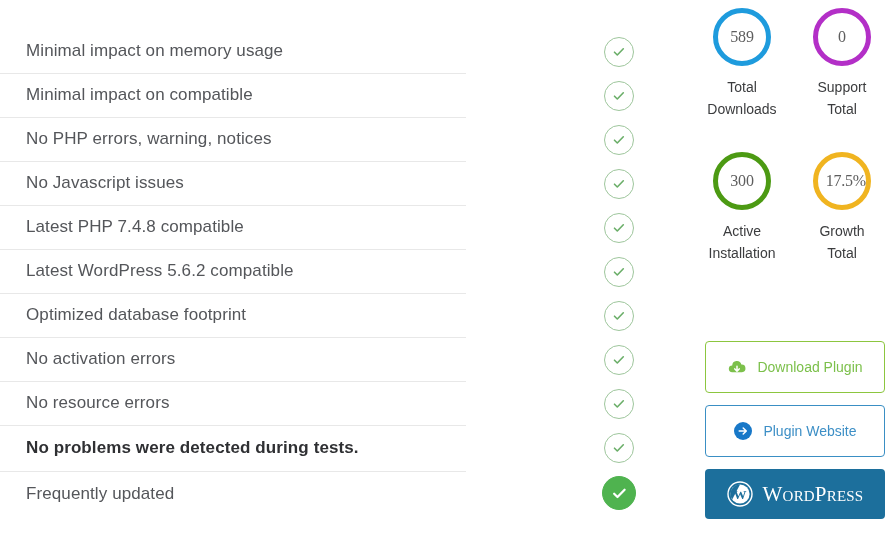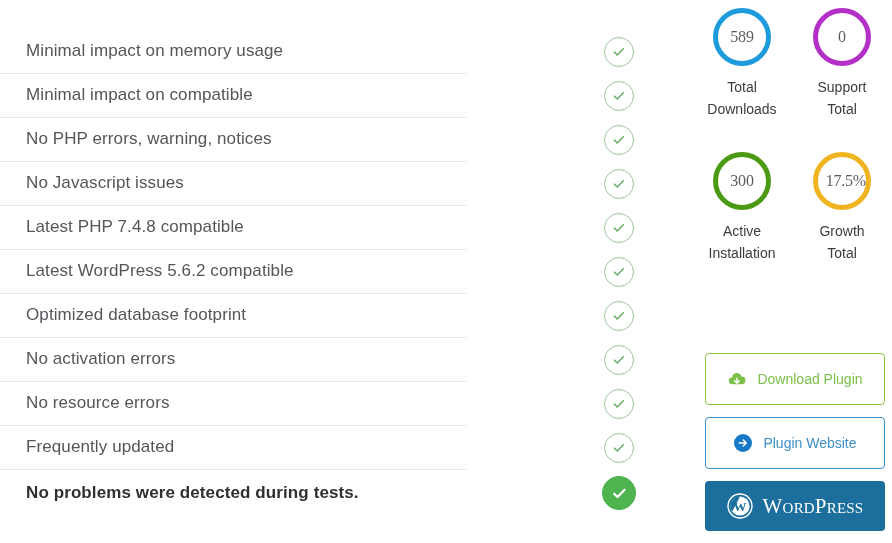--- a/index.html
+++ b/index.html
@@ -80,21 +80,21 @@
   .ring.green{border-color:#4c9a13;}
   .ring.yellow{border-color:#f0b420;justify-content:flex-end;}
   .stat-label{
     margin-top:10px;font-size:14px;color:#3b3c3e;text-align:center;
     line-height:22px;
   }
   .stat-row.second{margin-top:32px;}
 
   
   .buttons{
-    position:absolute;left:705px;top:353px;width:180px;
+    position:absolute;left:705px;top:341px;width:180px;
   }
   .btn{
     box-sizing:border-box;
     width:180px;height:52px;
     display:flex;align-items:center;justify-content:center;
     border-radius:4px;
     background:#fff;
     font-size:14px;
     gap:10px;
     cursor:pointer;
@@ -138,25 +138,25 @@
       </div>
     <div class="check-row">
         <span class="check-label">Optimized database footprint</span>
       </div>
     <div class="check-row">
         <span class="check-label">No activation errors</span>
       </div>
     <div class="check-row">
         <span class="check-label">No resource errors</span>
       </div>
-    <div class="check-row">
-        <span class="check-label">Frequently updated</span>
-      </div>
     <div class="check-row summary">
         <span class="check-label">No problems were detected during tests.</span>
+      </div>
+    <div class="check-row">
+        <span class="check-label">Frequently updated</span>
       </div>
   </div>
 
   <div class="ticks">
     <div class="tick-cell">
       <div class="tick">
         <svg width="16" height="16" viewBox="0 0 16 16">
             <path d="M3.5 8.2 L6.3 11 L12.3 4.8" fill="none" stroke="#6aae68" stroke-width="1.6" stroke-linecap="round" stroke-linejoin="round"></path>
           </svg>
       </div>

